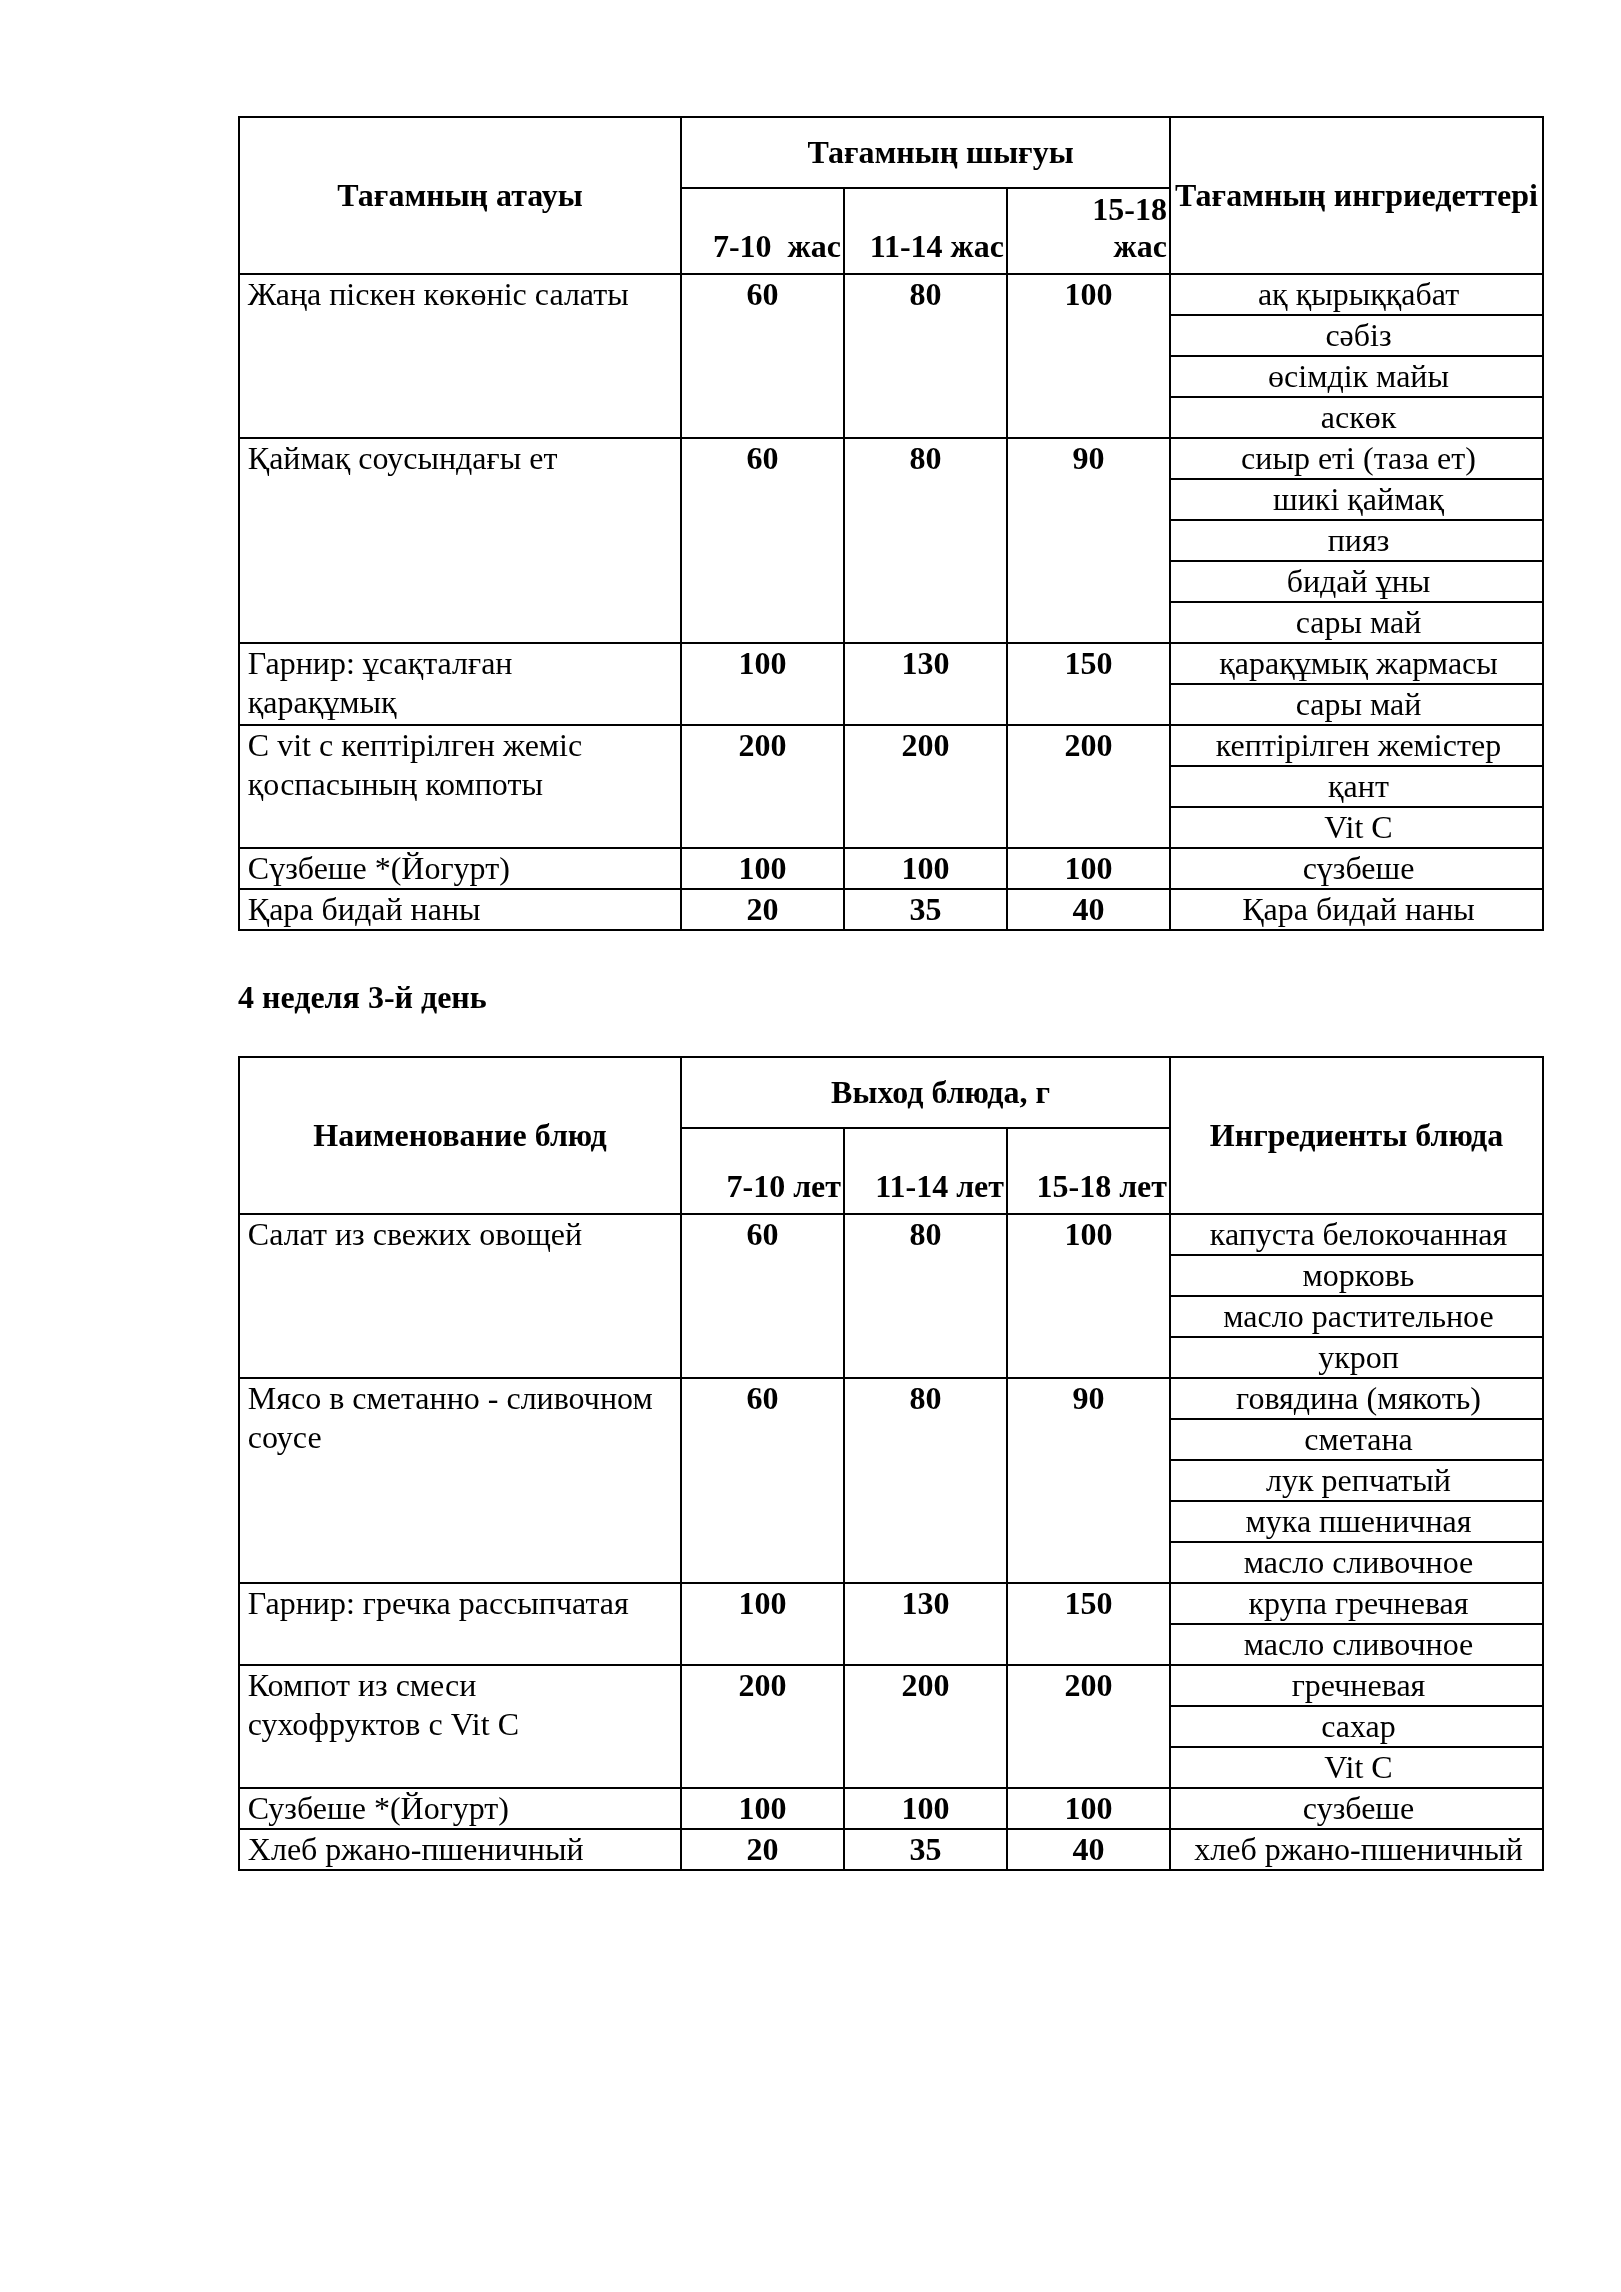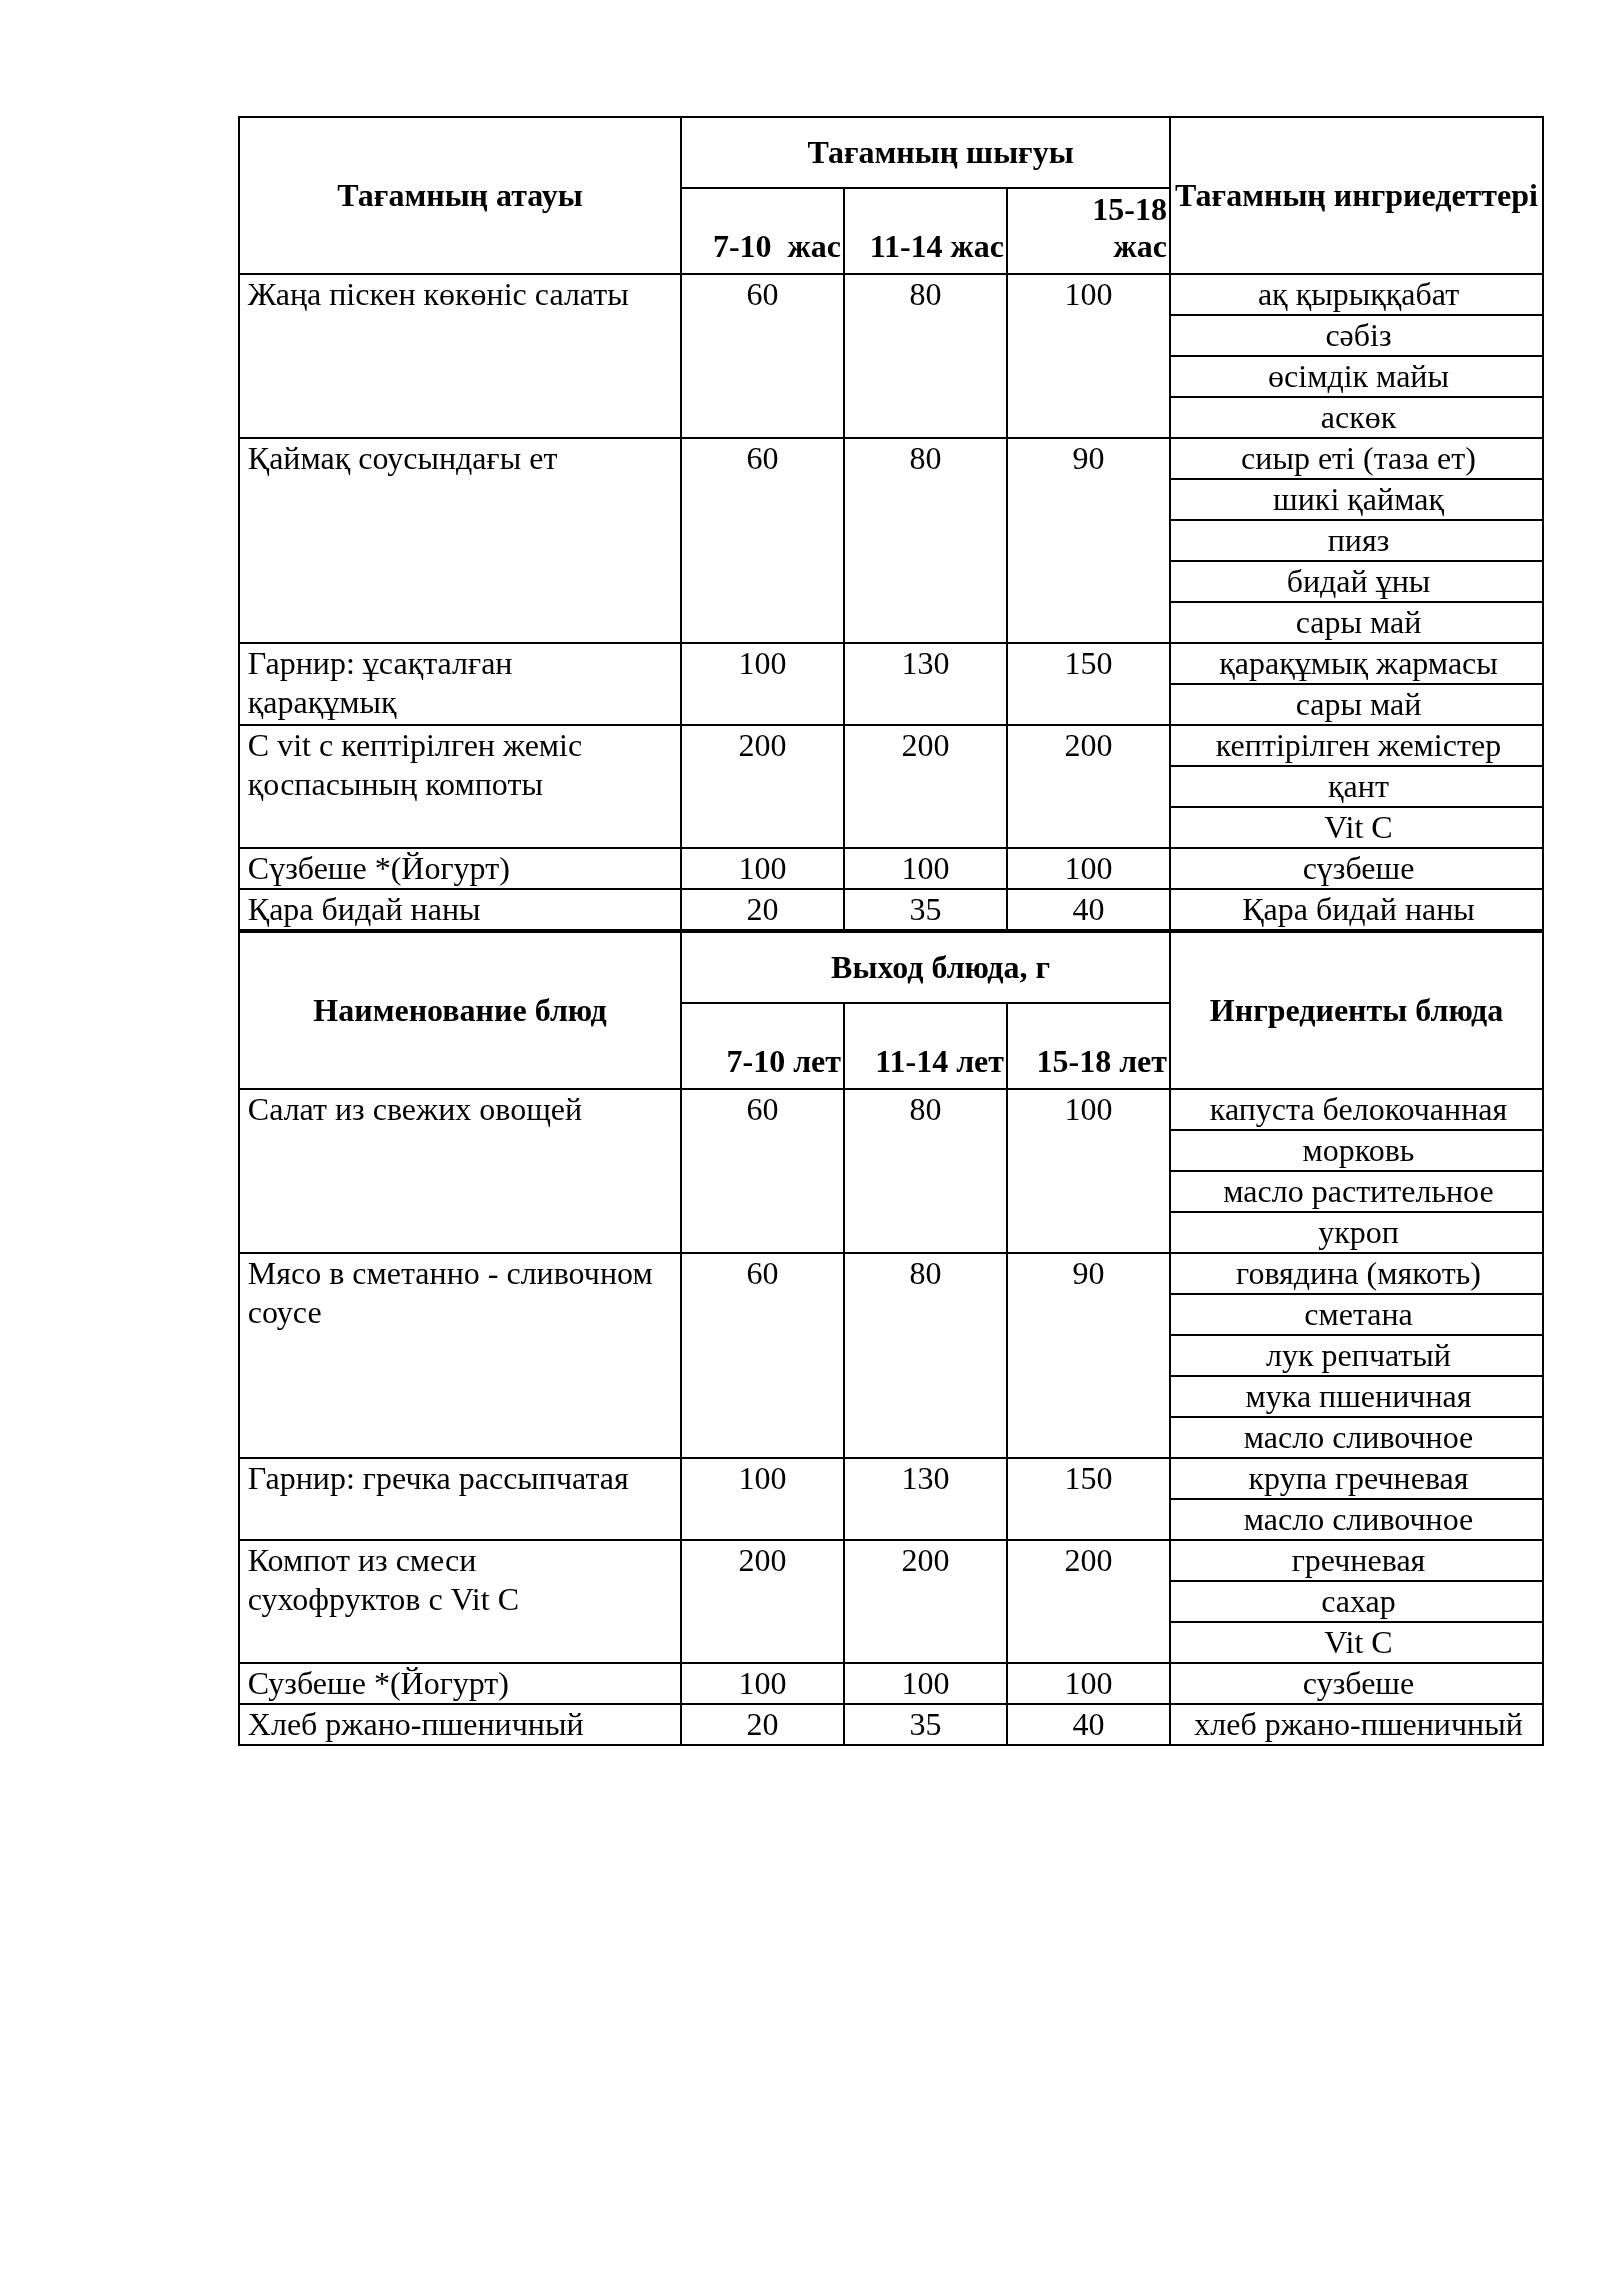--- a/index.html
+++ b/index.html
@@ -69,20 +69,21 @@
   }
   td.dish-cell {
     text-align: left;
     vertical-align: top;
     padding: 0 23.5px 0 7.8px;
   }
   td.portion-cell {
     text-align: center;
     vertical-align: top;
     padding: 0 17px;
+    font-weight: bold;
   }
   td.ingredient-cell {
     text-align: center;
     vertical-align: middle;
     padding: 0 7.8px 0 11.8px;
   }
   tbody tr.group-start td {
     border-top: 2.9px solid #000000;
   }
 </style>
@@ -182,20 +183,21 @@
             <td class="dish-cell" rowspan="1">Қара бидай наны</td>
             <td class="portion-cell" rowspan="1">20</td>
             <td class="portion-cell" rowspan="1">35</td>
             <td class="portion-cell" rowspan="1">40</td>
             <td class="ingredient-cell">Қара бидай наны</td>
           </tr>
         </tbody>
       </table>
     </div>
     <div class="menu-section">
+      <h2 class="section-title">4 неделя 3-й день</h2>
       <table class="menu-table">
         <colgroup>
           <col style="width: 442px;">
           <col style="width: 163px;">
           <col style="width: 163px;">
           <col style="width: 163px;">
           <col style="width: 373px;">
         </colgroup>
         <thead>
           <tr>

